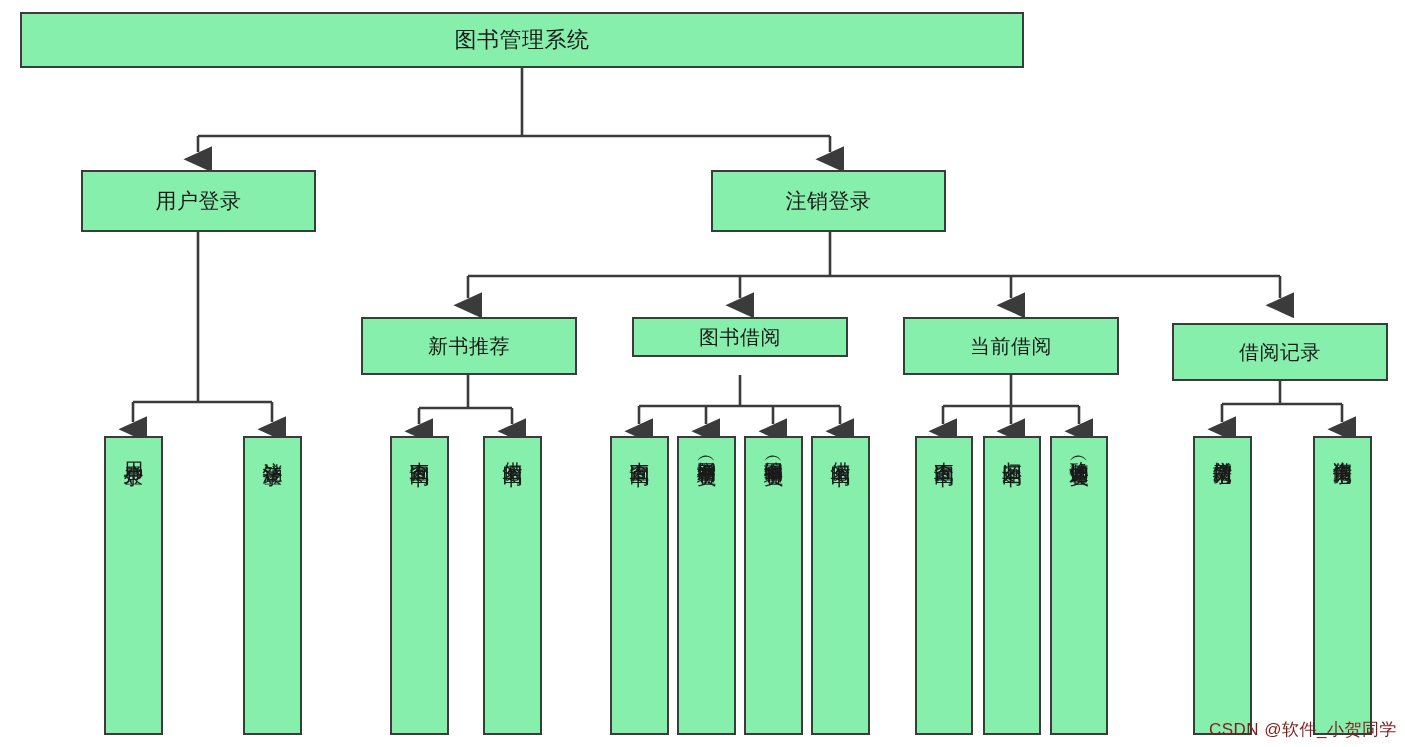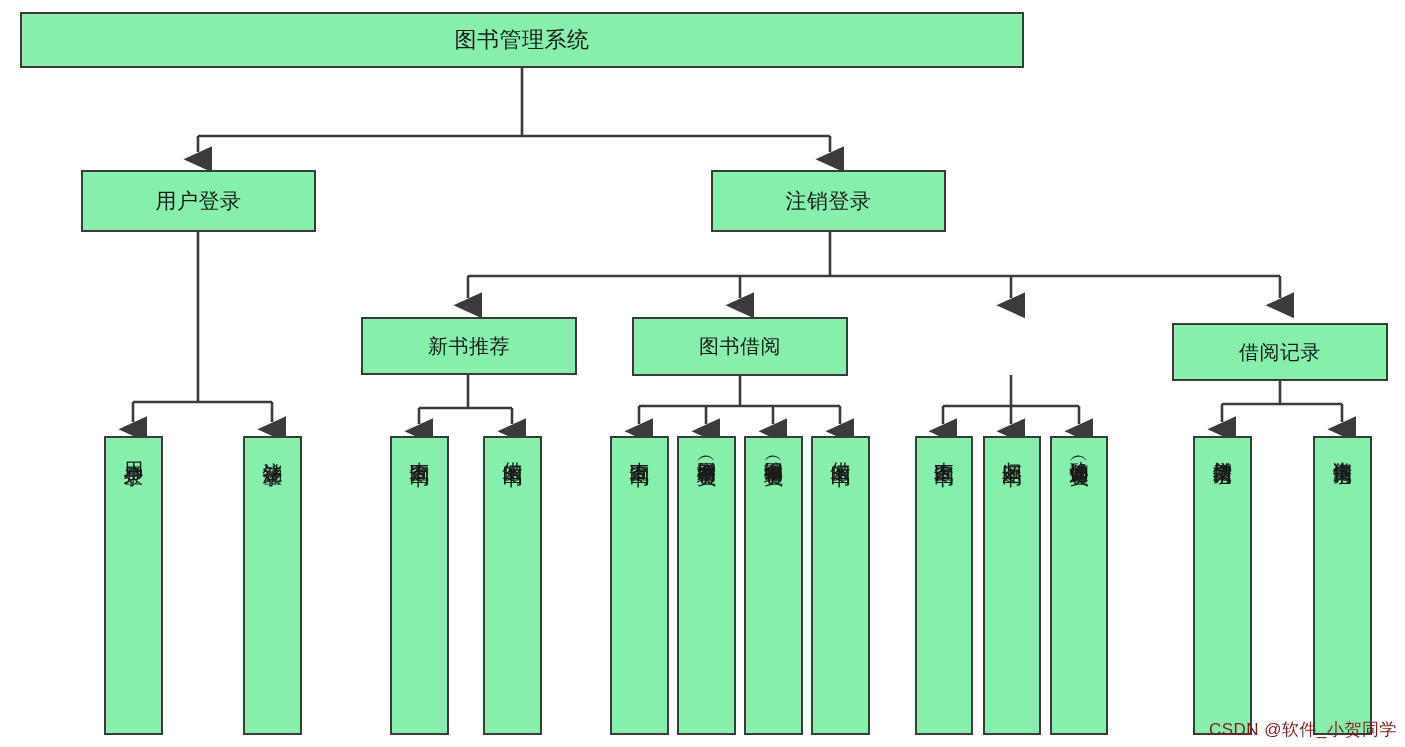--- a/index.html
+++ b/index.html
@@ -137,22 +137,25 @@
   <div class="node level1" style="left:81px; top:170px; width:235px; height:62px;">
     <span class="label">用户登录</span>
   </div>
   <div class="node level1" style="left:711px; top:170px; width:235px; height:62px;">
     <span class="label">注销登录</span>
   </div>
 
   <div class="node level2" style="left:361px; top:317px; width:216px; height:58px;">
     <span class="label">新书推荐</span>
   </div>
-  <div class="node level2" style="left:632px; top:317px; width:216px; height:59px;">
+  <div class="node level2" style="left:632px; top:317px; width:216px; height:40px;">
     <span class="label">图书借阅</span>
+  </div>
+  <div class="node level2" style="left:903px; top:317px; width:216px; height:58px;">
+    <span class="label">当前借阅</span>
   </div>
   <div class="node level2" style="left:1172px; top:323px; width:216px; height:58px;">
     <span class="label">借阅记录</span>
   </div>
 
   <div class="node leaf" style="left:104px; top:436px; width:59px; height:299px;">
     <span class="label">用户登录</span>
   </div>
   <div class="node leaf" style="left:243px; top:436px; width:59px; height:299px;">
     <span class="label">注销登录</span>

